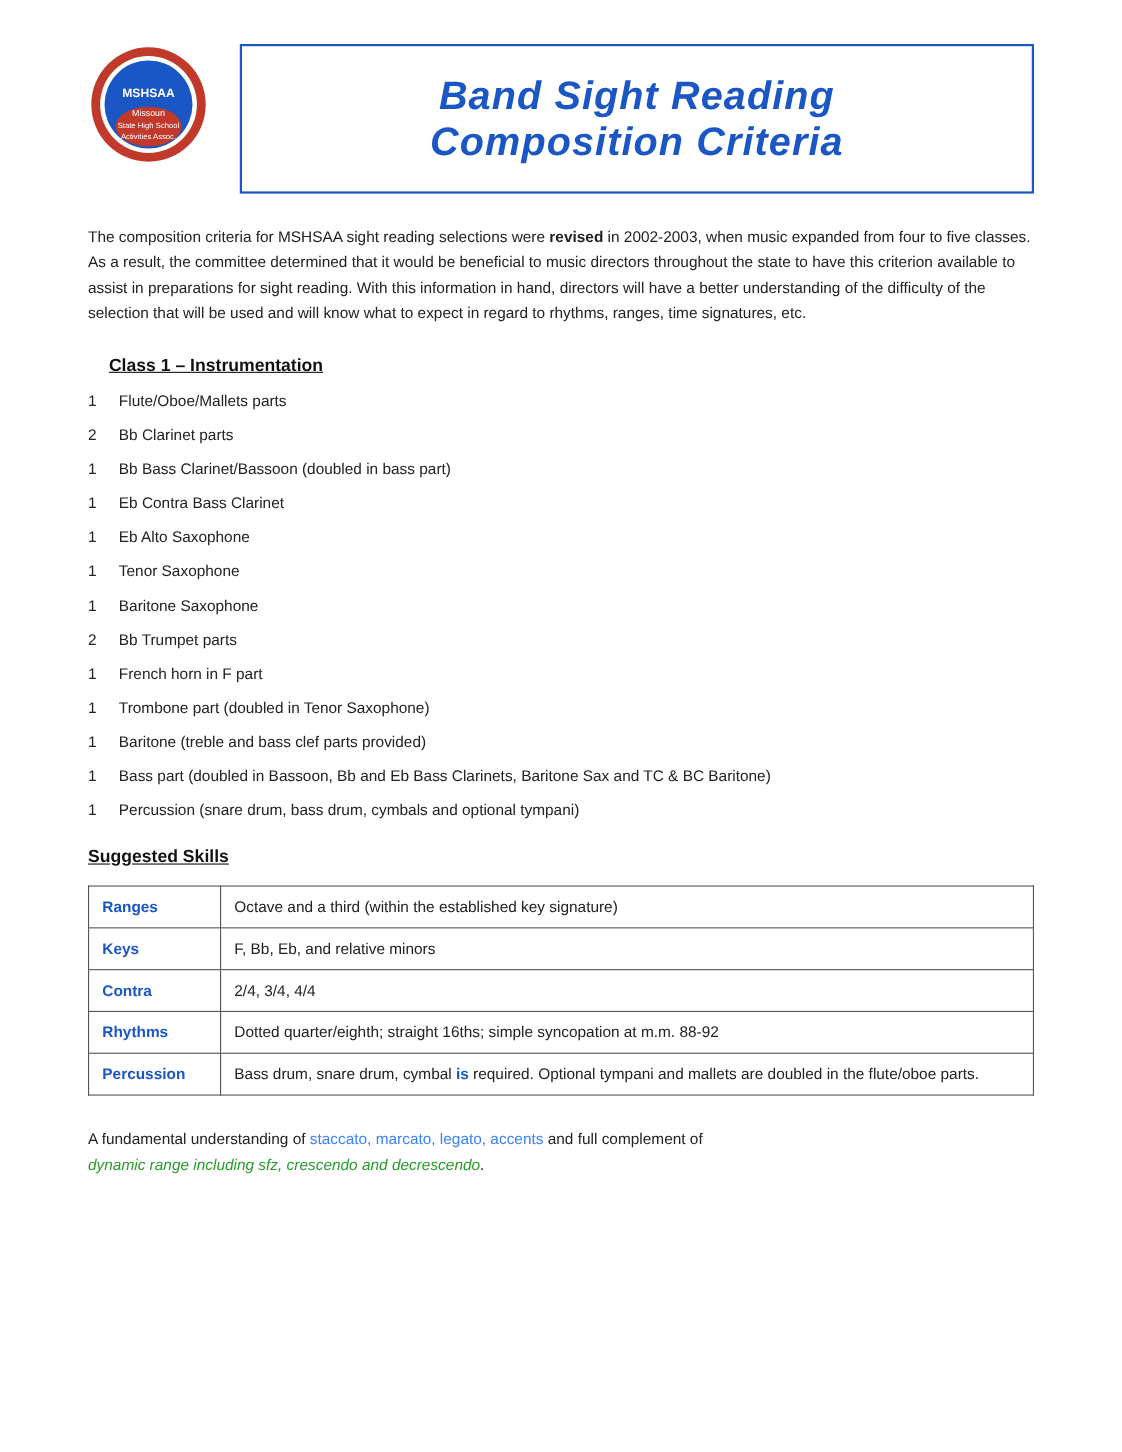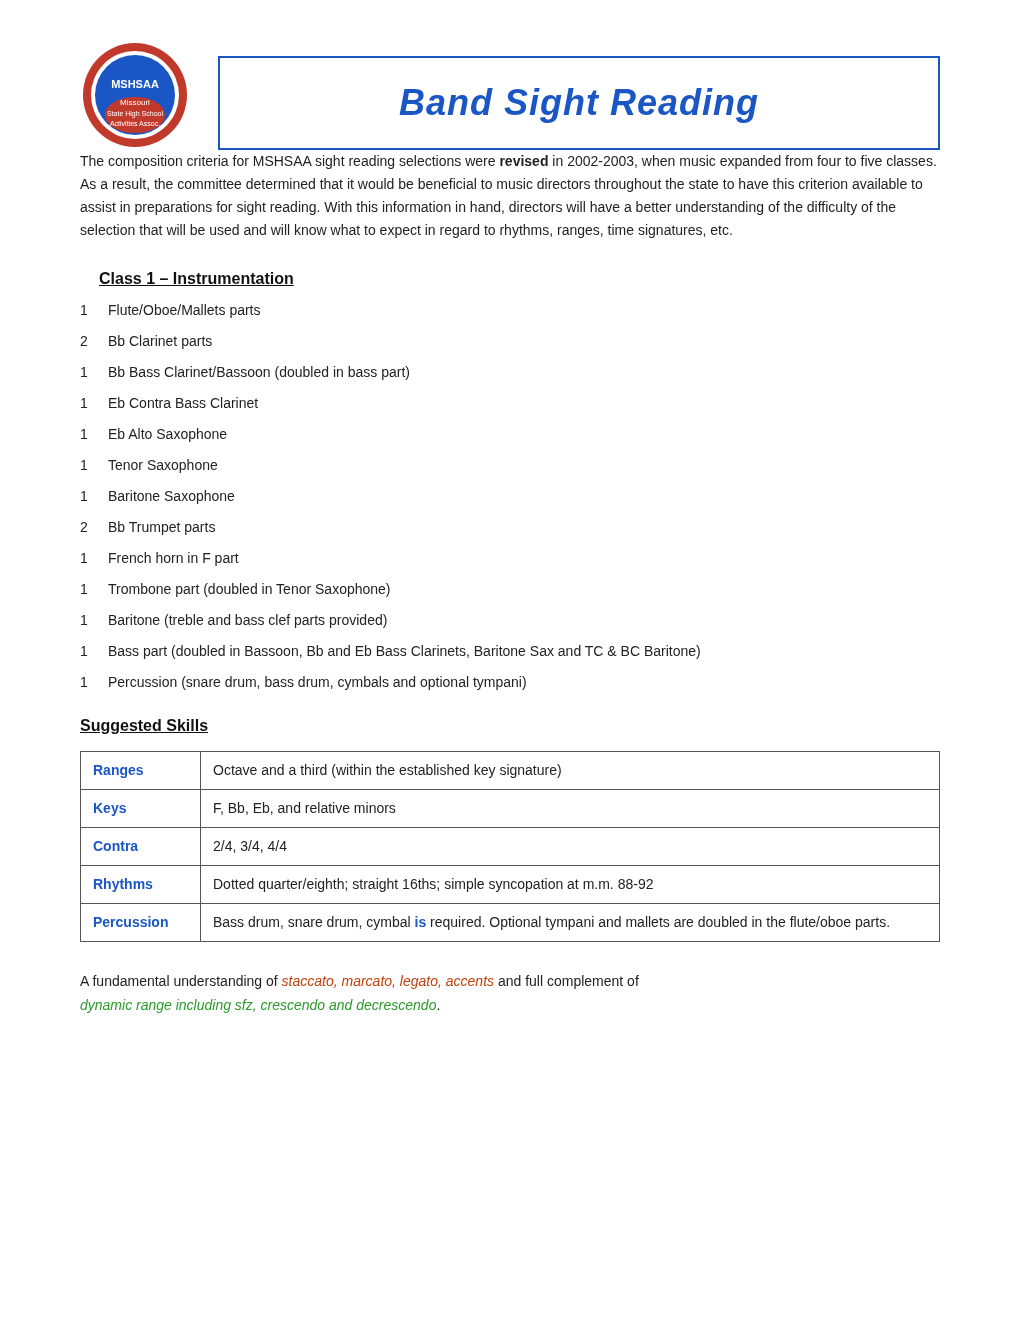--- a/index.html
+++ b/index.html
@@ -9,21 +9,22 @@
       font-size: 14px;
       color: #222;
       width: 1020px;
       min-height: 1320px;
       padding: 40px 80px;
     }
 
     
     .header {
       display: flex;
-      align-items: flex-end;
+      align-items: flex-start;
+      margin-bottom: 28px;
     }
     .logo-container {
       width: 110px;
       height: 110px;
       flex-shrink: 0;
       margin-right: 28px;
     }
     
     .title-box {
       border: 2px solid #1a56c4;
@@ -118,22 +119,21 @@
       width: 120px;
     }
 
     
     .footer-text {
       font-size: 14px;
       line-height: 1.7;
       margin-top: 8px;
     }
     .staccato-etc {
-      color: #c2410c;
-      font-style: italic;
+      color: #3b82f6;
     }
     .dynamic-range {
       color: #2a9a2a;
       font-style: italic;
     }
   </style>
 </head>
 <body>
 
 <div class="header">
@@ -150,20 +150,21 @@
 
       <text x="55" y="48" text-anchor="middle" fill="white" font-size="11" font-weight="bold" font-family="Arial">MSHSAA</text>
 
       <text x="55" y="65" text-anchor="middle" fill="white" font-size="8" font-family="Arial">Missouri</text>
       <text x="55" y="76" text-anchor="middle" fill="white" font-size="7" font-family="Arial">State High School</text>
       <text x="55" y="86" text-anchor="middle" fill="white" font-size="7" font-family="Arial">Activities Assoc.</text>
     </svg>
   </div>
   <div class="title-box">
     <span class="title-line1">Band Sight Reading</span>
+    <span class="title-line2">Composition Criteria</span>
   </div>
 </div>
 
 <p class="intro-text">
   <span>The composition criteria for MSHSAA sight reading selections were </span><strong>revised</strong><span> in 2002-2003, when music expanded from four to five classes.  As a result, the committee determined that it would be beneficial to music directors throughout the state to have this criterion available to assist in preparations for sight reading.  With this information in hand, directors will have a better understanding of the difficulty of the selection that will be used and will know what to expect in regard to rhythms, ranges, time signatures, etc.</span>
 </p>
 
 <h2 class="section-heading">Class 1 – Instrumentation</h2>
 
 <ul class="instr-list">

